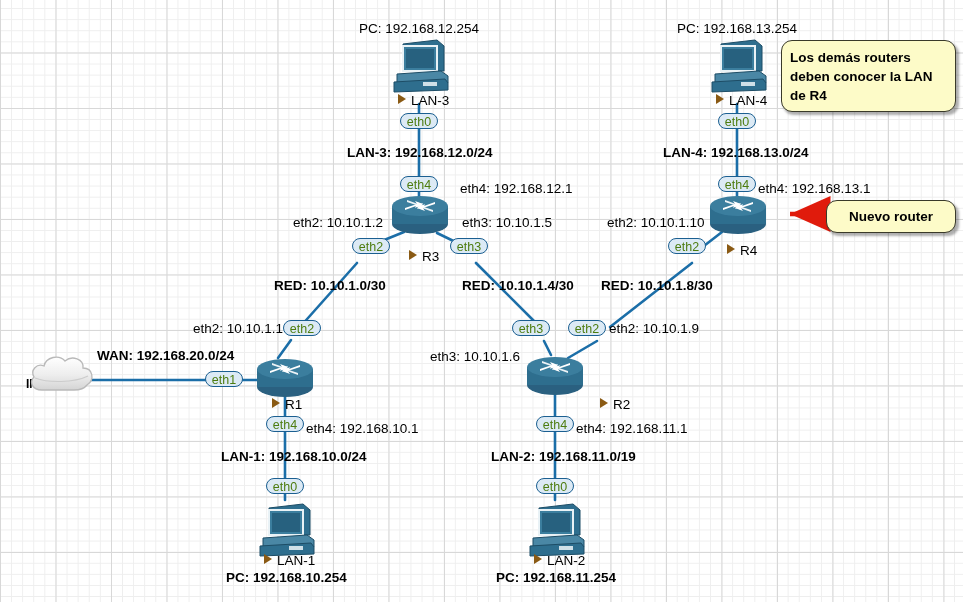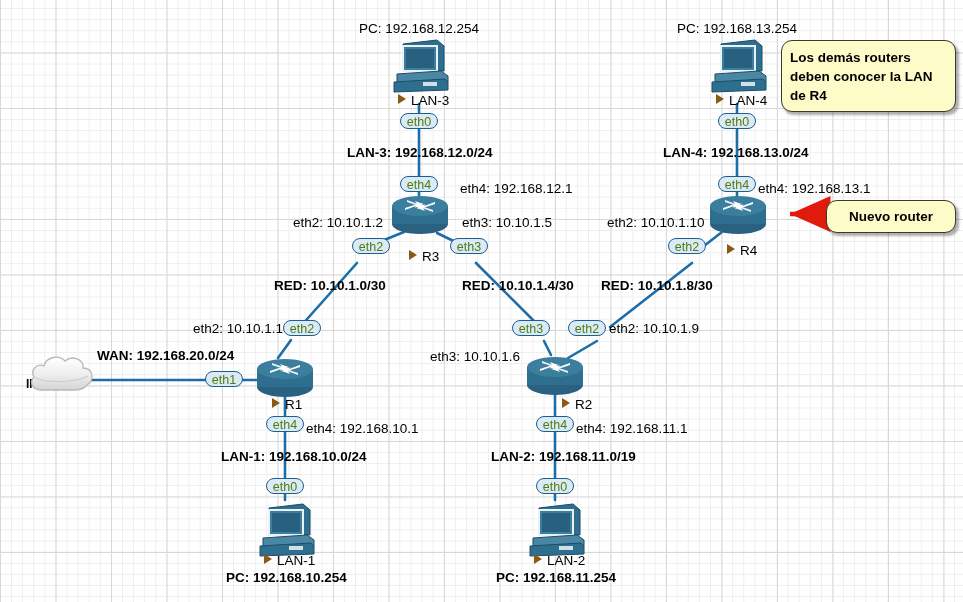--- a/index.html
+++ b/index.html
@@ -323,21 +323,21 @@
       <ellipse cx="29" cy="12" rx="28" ry="10" fill="#3b7e9e"></ellipse>
       <g fill="#ffffff">
         <path d="M14,14 L26,10 L24,7 L32,10 L24,14 L25,12 L14,16 z"></path>
         <path d="M44,10 L32,14 L34,17 L26,14 L34,10 L33,12 L44,8 z"></path>
         <path d="M16,8 L28,12 L26,15 L34,12 L26,8 L27,10 L16,6 z" opacity="0.9"></path>
         <path d="M42,16 L30,12 L32,9 L24,12 L32,16 L31,14 L42,18 z" opacity="0.9"></path>
       </g>
     </svg>
   </div>
 
-  <div class="devname" style="left:526px;top:396px;padding-left:36px;">
+  <div class="devname" style="left:564px;top:396px;padding-left:36px;">
     <span class="tri"></span><span class="nm">R2</span>
   </div>
 
   <div class="pill" style="left:536px;top:416px;width:38px;">eth4</div>
   <div class="lbl lbl-plain" style="left:576px;top:422px;">eth4: 192.168.11.1</div>
 
   <div class="lbl lbl-bold" style="left:491px;top:450px;">LAN-2: 192.168.11.0/19</div>
 
   <div class="pill" style="left:536px;top:478px;width:38px;">eth0</div>
 

